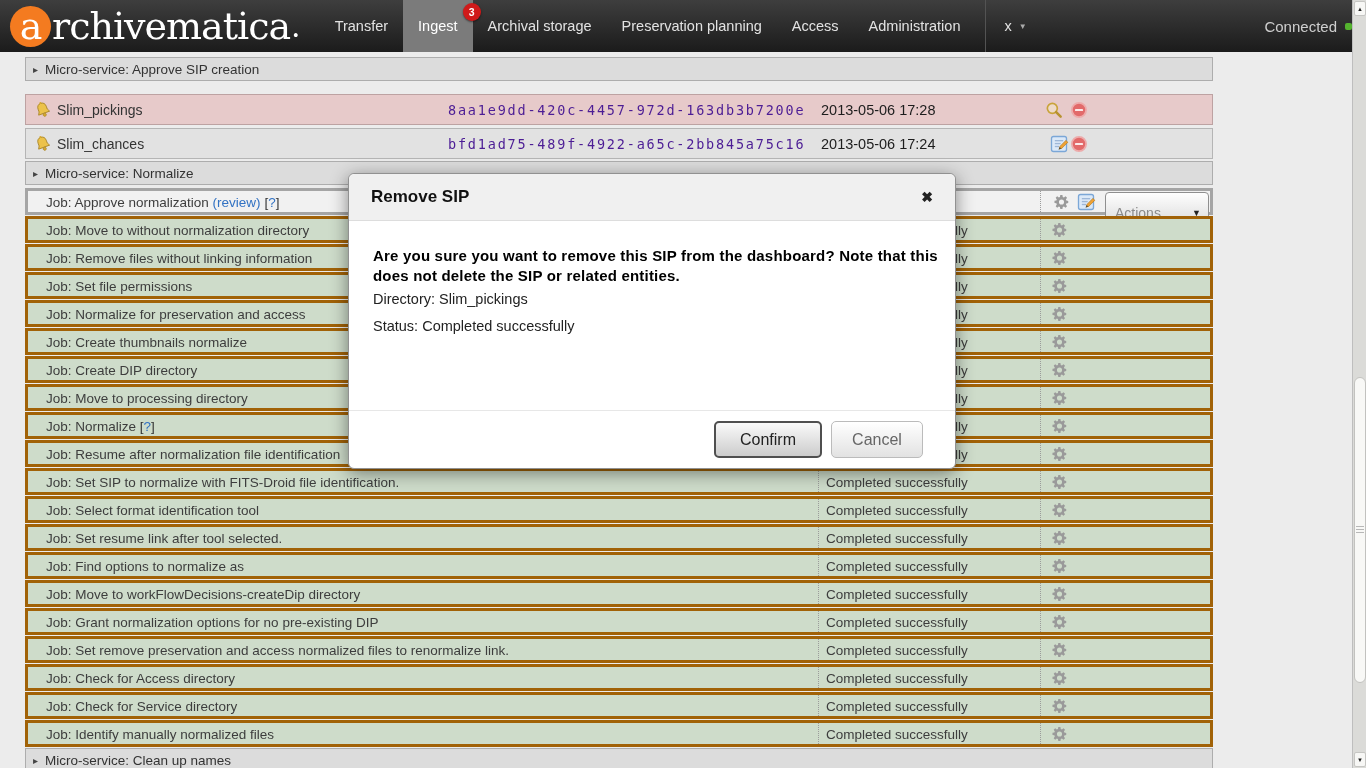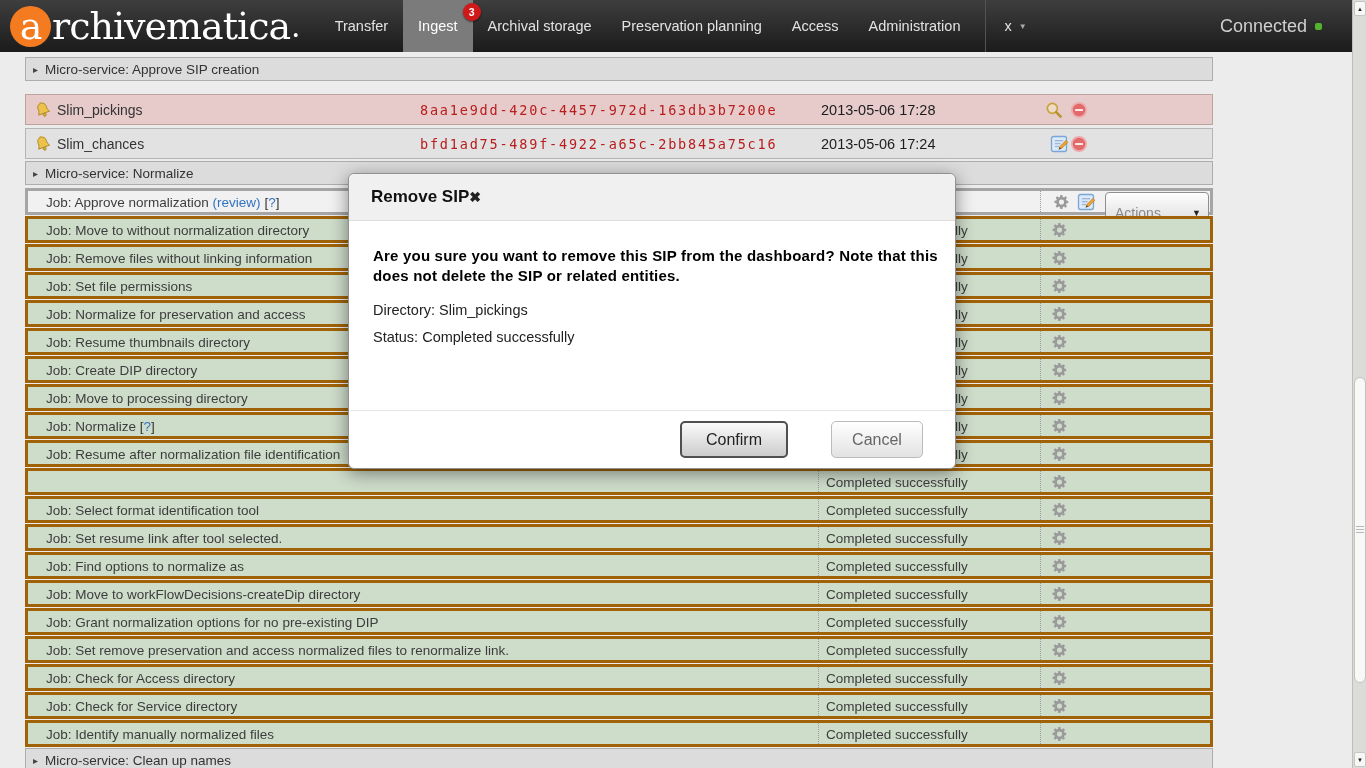--- a/index.html
+++ b/index.html
@@ -38,21 +38,21 @@
     position:absolute; top:3px; right:-8px; width:18px; height:18px;
     border-radius:50%; background:#d01a1a; color:#fff;
     font-size:10.5px; font-weight:bold;
     display:flex; align-items:center; justify-content:center;
     box-shadow:0 1px 2px rgba(0,0,0,.5);
   }
   .nav-item.user-menu { border-left:1px solid #535353; margin-left:10px; padding:0 18px; }
   .caret { font-size:8px; color:#aaa; margin-left:7px; }
   .nav-right {
     margin-left:auto; display:flex; align-items:center; gap:8px;
-    padding-right:30px; color:#cfcfcf; font-size:18px;
+    color:#cfcfcf; font-size:15px;
   }
   .conn-dot { width:7px; height:7px; background:#54b32e; border-radius:2px; }
 
   
   .content { position:absolute; top:52px; left:25px; width:1188px; }
   .ms-row {
     height:24px; background:#dcdcdc; border:1px solid #adadad;
     display:flex; align-items:center; color:#333; font-size:13.5px;
     cursor:pointer;
   }
@@ -60,23 +60,23 @@
   .ms-approve { margin-top:5px; }
   .ms-normalize { margin-top:2px; }
   .ms-cleanup { margin-top:0; }
 
   .sip-row { position:relative; height:31px; border:1px solid #b5b5b5; }
   .sip-pink { margin-top:13px; background:#e7caca; border-color:#bda2a2;padding-left:18px; }
   .sip-gray { margin-top:3px;  background:#e2e2e2; }
   .sip-icon  { position:absolute; left:7px;  top:5px; width:20px; height:20px; }
   .sip-name  { position:absolute; left:31px; top:50%; transform:translateY(-50%);
                color:#333; font-size:14px; }
-  .sip-uuid  { position:absolute; left:394px; top:50%; transform:translateY(-50%);
+  .sip-uuid  { position:absolute; left:422px; top:50%; transform:translateY(-50%);
                font-family:"DejaVu Sans Mono","Liberation Mono",monospace;
-               font-size:13.5px; letter-spacing:1.8px; color:#b91c1c; }
+               font-size:13.5px; letter-spacing:1.8px; color:#4c1d95; }
   .sip-date  { position:absolute; left:795px; top:50%; transform:translateY(-50%);
                color:#1d1d1d; font-size:14.5px; }
   .icon-20 { position:absolute; top:50%; transform:translateY(-50%); width:20px; height:20px; cursor:pointer; }
   .icon-18 { position:absolute; top:50%; transform:translateY(-50%); width:18px; height:18px; cursor:pointer; }
   .pos-magnifier { left:1018px; }
   .pos-report-sip { left:1023px; }
   .pos-remove { left:1044px; }
 
   .jobs { margin-top:3px; }
   .job-row {
@@ -112,50 +112,49 @@
 
   
   .modal {
     position:absolute; left:348px; top:173px; width:608px; height:296px;
     background:#fff; border:1px solid #919191; border-radius:6px;
     box-shadow:0 4px 18px rgba(0,0,0,.45); z-index:100;
   }
   .modal-header {
     height:47px; background:#f0f0f0; border-bottom:1px solid #ddd;
     border-radius:6px 6px 0 0;
-    display:flex; align-items:center; 
+    display:flex; align-items:center; justify-content:space-between;
     padding:0 22px;
   }
   .modal-title { font-size:17px; font-weight:bold; color:#111; }
   .modal-close { font-size:14px; font-weight:bold; color:#222; cursor:pointer; }
   .modal-body { padding:25px 24px 0 24px; }
   .modal-message {
     font-weight:bold; font-size:15px; color:#000000; line-height:20px;
     width:566px; letter-spacing:.2px;
   }
-  .modal-details { margin-top:11px; font-size:14.5px; color:#222; line-height:27px; }
+  .modal-details { margin-top:0; font-size:14.5px; color:#222; line-height:27px; }
   .modal-footer {
     position:absolute; left:0; right:0; bottom:0; height:58px;
     border-top:1px solid #e7e7e7;
     display:flex; align-items:center; justify-content:flex-end;
     gap:9px; padding-right:32px;
   }
   .btn {
     height:37px; border-radius:5px; font-size:16px;
     display:flex; align-items:center; justify-content:center; cursor:pointer;
     font-family:"Liberation Sans", sans-serif;
   }
   .btn-confirm {
     width:108px; border:2px solid #4f4f4f; color:#222;
     background:linear-gradient(#fafafa,#cccccc);
   }
   .btn-cancel {
     width:92px; border:1px solid #bbb; color:#666;
     background:linear-gradient(#ffffff,#e2e2e2);
-    margin-left:34px;
   }
 
   
   .scrollbar {
     position:absolute; right:0; top:0; width:14px; height:768px;
     background:#dbdbd8; border-left:1px solid #bebebe; z-index:200;
   }
   .sb-btn {
     position:absolute; left:1px; width:12px; height:15px;
     background:#f7f7f5; border:1px solid #c6c6c3; border-radius:2px;
@@ -344,21 +343,21 @@
       <span class="job-label">Job: Normalize for preservation and access</span>
       <span class="sep sep1"></span>
       <span class="sep sep2"></span>
       <span class="job-status">Completed successfully</span>
       <svg class="gear">
           <use href="#sym-gear"></use>
         </svg>
     </div>
 
     <div class="job-row">
-      <span class="job-label">Job: Resume thumbnails directory</span>
+      <span class="job-label">Job: Create thumbnails normalize</span>
       <span class="sep sep1"></span>
       <span class="sep sep2"></span>
       <span class="job-status">Completed successfully</span>
       <svg class="gear">
           <use href="#sym-gear"></use>
         </svg>
     </div>
 
     <div class="job-row">
       <span class="job-label">Job: Create DIP directory</span>
@@ -397,20 +396,21 @@
       <span class="job-label">Job: Resume after normalization file identification</span>
       <span class="sep sep1"></span>
       <span class="sep sep2"></span>
       <span class="job-status">Completed successfully</span>
       <svg class="gear">
           <use href="#sym-gear"></use>
         </svg>
     </div>
 
     <div class="job-row">
+      <span class="job-label">Job: Set SIP to normalize with FITS-Droid file identification.</span>
       <span class="sep sep1"></span>
       <span class="sep sep2"></span>
       <span class="job-status">Completed successfully</span>
       <svg class="gear">
           <use href="#sym-gear"></use>
         </svg>
     </div>
 
     <div class="job-row">
       <span class="job-label">Job: Select format identification tool</span>

